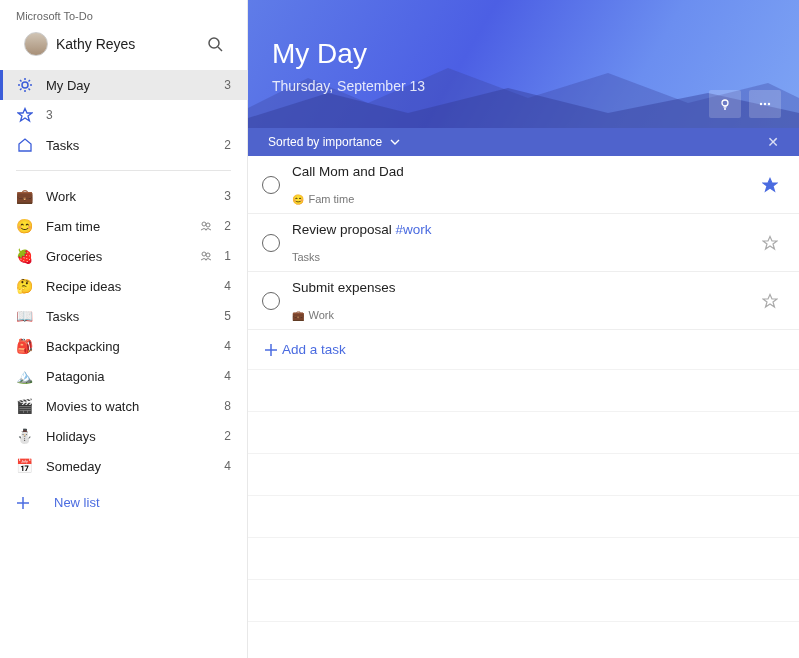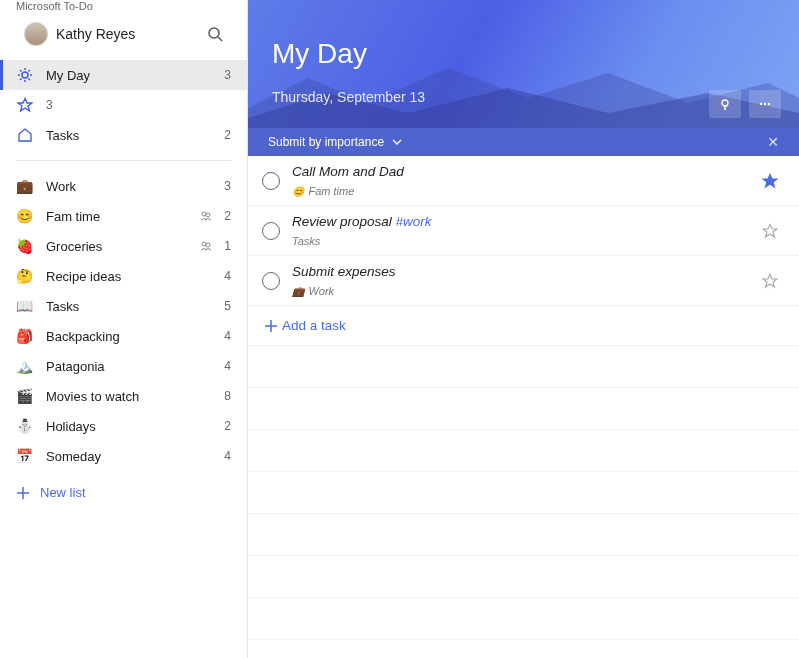--- a/index.html
+++ b/index.html
@@ -1,47 +1,47 @@
 <!DOCTYPE html>
 <html><head>
 <meta charset="utf-8">
 <style>
 * { margin: 0; padding: 0; box-sizing: border-box; font-family: "Segoe UI", -apple-system, sans-serif; }
 body { width: 799px; height: 658px; display: flex; background: #fff; overflow: hidden; font-size: 13px; color: #333; }
 .sidebar { width: 248px; border-right: 1px solid #e8e8e8; display: flex; flex-direction: column; background: #fff; }
-.app-title { font-size: 11px; color: #666; padding: 0 16px 4px; }
+.app-title { font-size: 11px; color: #666; padding: 10px 16px 4px; }
 .user-row { display: flex; align-items: center; padding: 6px 24px 10px; gap: 8px; }
 .avatar { width: 24px; height: 24px; border-radius: 50%; background: linear-gradient(#d0c4b4,#a89078); border: 1px solid #ccc; }
 .user-name { flex: 1; font-size: 14px; color: #222; }
 .search-btn { cursor: pointer; color: #555; }
 .nav-group { padding: 4px 0; }
 .nav-item { display: flex; align-items: center; padding: 6px 16px; gap: 12px; cursor: pointer; color: #222; }
 .nav-item.active { background: #eaeaea; position: relative; }
 .nav-item.active::before { content: ""; position: absolute; left: 0; top: 0; bottom: 0; width: 3px; background: #3b5dd9; }
 .nav-icon { width: 18px; height: 18px; display: flex; align-items: center; justify-content: center; font-size: 14px; }
 .nav-label { flex: 1; font-size: 13px; }
 .nav-count { font-size: 12px; color: #666; }
 .nav-share { font-size: 11px; color: #888; margin-left: 2px; }
 .divider { height: 1px; background: #e5e5e5; margin: 6px 16px; }
-.new-list { display: flex; align-items: center; gap: 10px; padding: 10px 16px; color: #4a6be0; cursor: pointer; font-size: 13px; }
+.new-list { display: flex; align-items: center; gap: 24px; padding: 10px 16px; color: #4a6be0; cursor: pointer; font-size: 13px; }
 .main { flex: 1; display: flex; flex-direction: column; overflow: hidden; }
 .header { height: 128px; background: linear-gradient(120deg,#5f7ce8 0%,#4c5fe4 40%,#6b8ef0 70%,#7ea4f4 100%); position: relative; color: #fff; padding: 18px 24px 8px; overflow: hidden; }
 .mountains { position: absolute; bottom: 0; left: 0; right: 0; height: 70px; }
 .mountains svg { width: 100%; height: 100%; }
 .header-title { font-size: 28px; font-weight: 400; position: relative; margin-top: 20px; }
-.header-date { font-size: 14px; font-weight: 400; position: relative; margin-top: 19px; opacity: 0.85; }
+.header-date { font-size: 14px; font-weight: 400; position: relative; margin-top: 8px; opacity: 0.85; }
 .header-actions { position: absolute; right: 18px; bottom: 10px; display: flex; gap: 8px; }
 .hdr-btn { width: 32px; height: 28px; background: rgba(255,255,255,0.18); display: flex; align-items: center; justify-content: center; cursor: pointer; border-radius: 2px; }
 .sortbar { background: rgba(64,86,200,0.92); color: #fff; display: flex; align-items: center; padding: 6px 20px; font-size: 12px; }
 .sortbar-text { flex: 1; display: flex; align-items: center; gap: 8px; cursor: pointer; }
 .sortbar-close { cursor: pointer; font-size: 14px; opacity: 0.8; }
 .tasks { flex: 1; overflow-y: auto; background: #fff; }
 .task-row { display: flex; align-items: center; padding: 8px 20px 8px 14px; border-bottom: 1px solid #eee; gap: 12px; }
 .task-circle { width: 18px; height: 18px; border: 1.5px solid #666; border-radius: 50%; cursor: pointer; flex-shrink: 0; }
-.task-body { flex: 1; display: flex; flex-direction: column; gap: 6px; cursor: pointer; font-style: italic; }
+.task-body { flex: 1; display: flex; flex-direction: column; gap: 14px; cursor: pointer; }
 .task-title { font-size: 13.5px; color: #222; }
 .task-title .tag { color: #4a6be0; margin-top: 40px; }
 .task-meta { display: flex; align-items: center; gap: 4px; font-size: 11px; color: #777; }
 .task-meta-icon { font-size: 10px; }
 .task-star { width: 18px; height: 18px; cursor: pointer; display: flex; align-items: center; justify-content: center; }
 .addtask { display: flex; align-items: center; gap: 4px; padding: 12px 20px 12px 16px; color: #4a6be0; cursor: pointer; font-size: 13.5px; }
 .blank-lines { border-top: 1px solid #f2f2f2; }
 .blank-lines div { height: 42px; border-bottom: 1px solid #f2f2f2; }
 svg { display: block; }
 </style>
@@ -201,21 +201,21 @@
             <circle cx="3" cy="7" r="1.2" fill="#fff"></circle>
             <circle cx="7" cy="7" r="1.2" fill="#fff"></circle>
             <circle cx="11" cy="7" r="1.2" fill="#fff"></circle>
           </svg>
       </div>
     </div>
   </div>
 
   <div class="sortbar">
     <div class="sortbar-text">
-      <span>Submit by importance</span>
+      <span>Sorted by importance</span>
       <svg width="10" height="10" viewBox="0 0 10 10">
           <path d="M1 3 L5 7 L9 3" fill="none" stroke="#fff" stroke-width="1.4"></path>
         </svg>
     </div>
     <div class="sortbar-close">✕</div>
   </div>
 
   <div class="tasks">
     <div id="task-rows">
         <div class="task-row">

